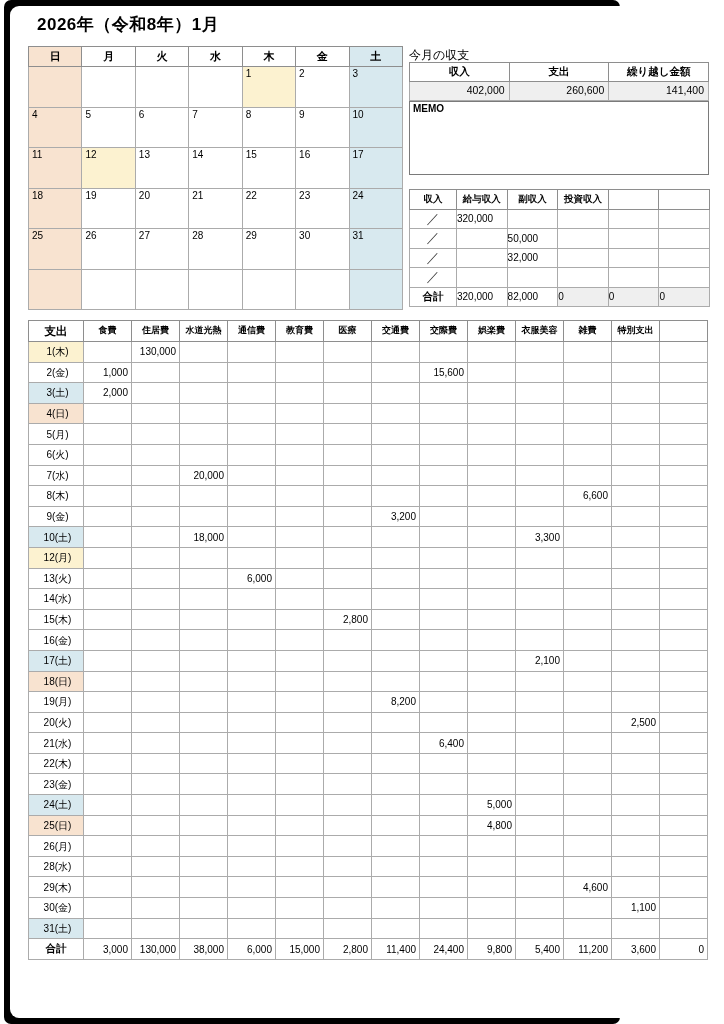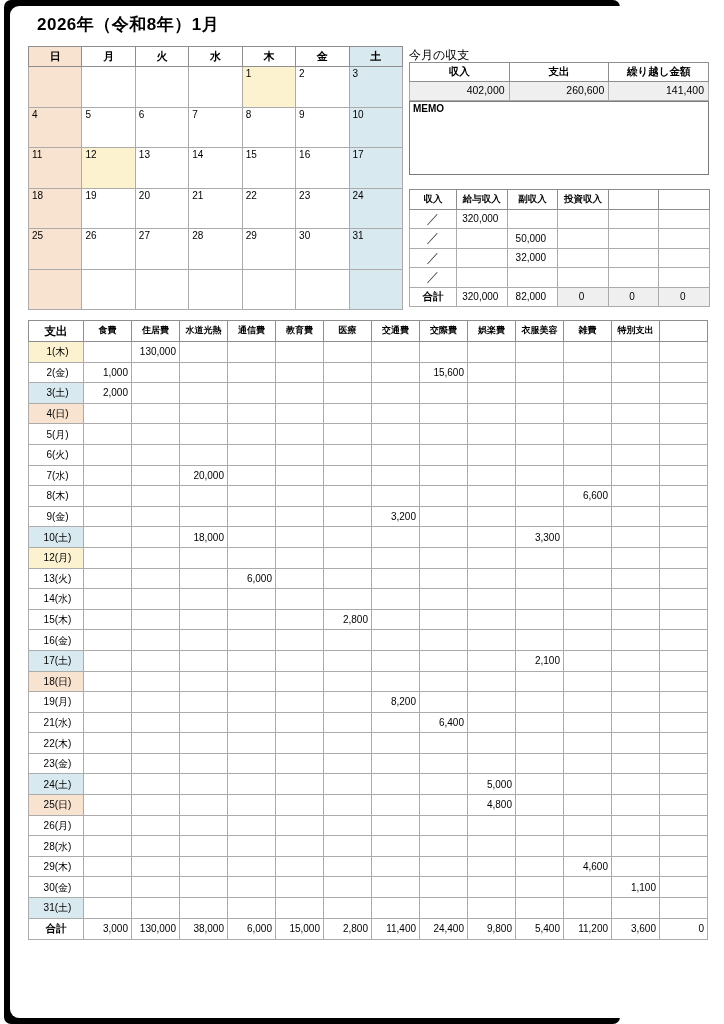--- a/index.html
+++ b/index.html
@@ -25,21 +25,21 @@
   
   .sum-label{position:absolute;left:399px;top:41px;font-size:12px;}
   .sum{left:399px;top:56px;width:300px;}
   .sum th{height:19px;font-size:10.5px;font-weight:bold;text-align:center;background:#fff;}
   .sum td{height:19px;font-size:10.5px;text-align:right;padding-right:4px;background:var(--gray);margin-top:41px;}
   .memo{position:absolute;left:399px;top:95px;width:300px;height:74px;border:1px solid #7a7a7a;font-size:10px;font-weight:bold;padding:1px 3px;}
 
   
   .inc{left:399px;top:183px;width:300px;}
   .inc th{height:19.5px;font-size:9.5px;font-weight:bold;text-align:center;}
-  .inc td{height:19.5px;font-size:10px;text-align:center;padding-right:3px;}
+  .inc td{height:19.5px;font-size:10px;text-align:left;padding-right:3px;}
   .inc td.slash{text-align:center;padding:0;font-size:13px;color:#333;}
   .inc td.total-label{text-align:center;font-weight:bold;padding:0;font-size:10.5px;}
   .inc td.gray{background:var(--gray);}
 
   
   .exp{left:18px;top:314px;width:679px;}
   .exp th{height:21px;font-size:9px;font-weight:bold;text-align:center;}
   .exp th.big{font-size:11.5px;}
   .exp td{height:20.6px;font-size:10px;text-align:right;padding-right:3px;}
   .exp td.day{text-align:center;padding:0 0 0 3px;}
@@ -523,20 +523,36 @@
             <td></td>
             <td></td>
             <td></td>
             <td></td>
             <td>8,200</td>
             <td></td>
             <td></td>
             <td></td>
             <td></td>
             <td></td>
+            <td></td>
+          </tr>
+          <tr>
+            <td class="day ">20(火)</td>
+            <td></td>
+            <td></td>
+            <td></td>
+            <td></td>
+            <td></td>
+            <td></td>
+            <td></td>
+            <td></td>
+            <td></td>
+            <td></td>
+            <td></td>
+            <td>2,500</td>
             <td></td>
           </tr>
           <tr>
             <td class="day ">21(水)</td>
             <td></td>
             <td></td>
             <td></td>
             <td></td>
             <td></td>
             <td></td>

